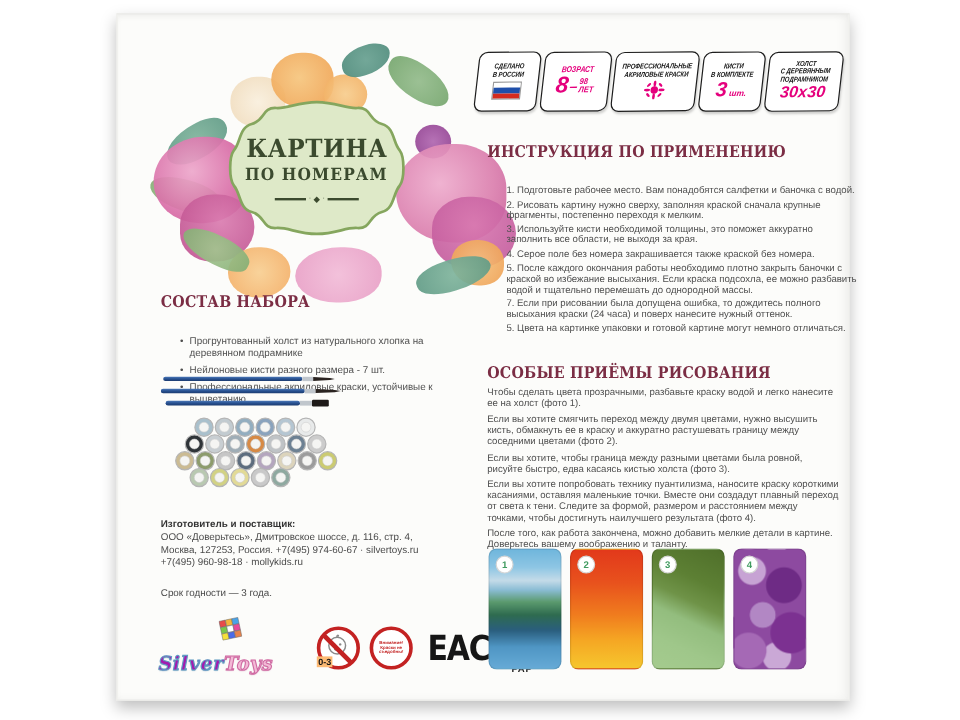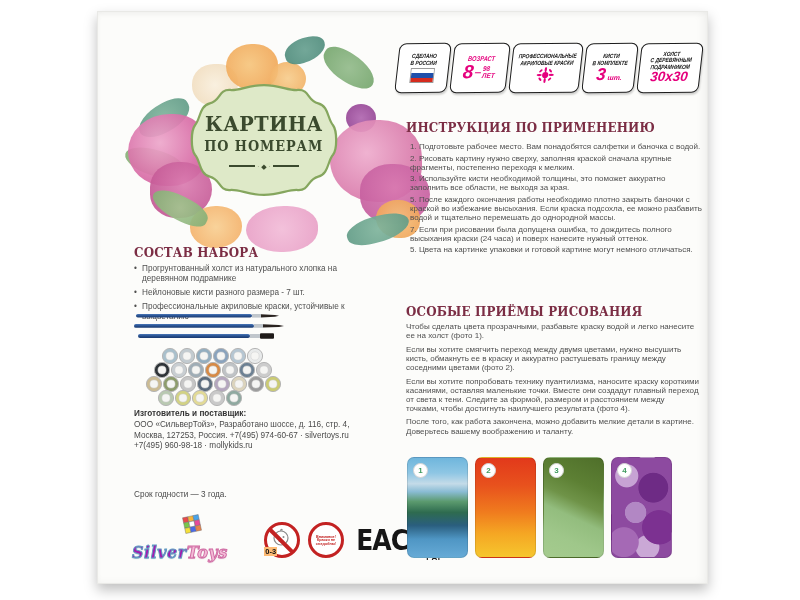--- a/index.html
+++ b/index.html
@@ -35,24 +35,24 @@
   .cartouche-text{left:85px;top:68px;width:162px;height:120px;display:flex;flex-direction:column;align-items:center;justify-content:center;}
   .title1{font-family:"DejaVu Serif",serif;font-weight:bold;font-size:21px;color:#3b4a2e;letter-spacing:.5px;transform:scaleX(.92);}
   .title2{font-family:"DejaVu Serif",serif;font-weight:bold;font-size:14px;color:#3b4a2e;letter-spacing:1px;margin-top:2px;transform:scaleX(.92);}
   .divider{display:flex;align-items:center;gap:2px;margin-top:9px;color:#3b4a2e;}
   .divider .ln{width:26px;height:1.5px;background:#3b4a2e;}
   .divider .dm{font-size:7px;line-height:1;}
   .divider .dt{font-size:6px;line-height:1;}
 
   
   .kit-h{left:36px;top:232px;}
-  .kit-list{left:36px;top:252px;width:248px;margin:0;padding:0;list-style:none;}
+  .kit-list{left:36px;top:252px;width:248px;margin:16px;padding:0;list-style:none;}
   .kit-list li{font-size:8.2px;color:#4f4f4f;line-height:1.22;margin-bottom:4px;padding-left:8px;position:relative;}
   .kit-list li::before{content:"•";position:absolute;left:0;top:0;color:#4f4f4f;}
-  .mfg{left:36px;top:397px;width:260px;font-size:8.2px;color:#4a4a4a;line-height:1.32;}
+  .mfg{left:36px;top:420px;width:260px;font-size:8.2px;color:#4a4a4a;line-height:1.32;}
   .mfg .lbl{font-weight:bold;color:#333;}
   .cert{left:36px;top:446px;width:260px;font-size:8.2px;color:#4a4a4a;line-height:1.32;}
   .store{left:36px;top:478px;width:260px;font-size:8.2px;color:#4a4a4a;line-height:1.32;}
 
   
   .logos{left:34px;top:499px;width:320px;height:58px;display:flex;align-items:center;}
   .stlogo{position:relative;width:96px;height:52px;margin-right:40px;}
   .stlogo .cube{position:absolute;left:50px;top:0;}
   .stlogo .wordmark{position:absolute;left:0;bottom:4px;white-space:nowrap;font-family:"DejaVu Serif",serif;font-weight:bold;font-style:italic;font-size:16px;letter-spacing:.5px;}
   .w-silver{color:#a21caf;-webkit-text-stroke:.9px #5f9cc2;text-shadow:0 1px 1px rgba(60,110,150,.4);}
@@ -62,21 +62,21 @@
   .circ .age-tag{position:absolute;left:-3px;bottom:-1px;background:#fdba74;font-size:7.5px;font-weight:bold;color:#111;padding:0 1px;}
   .circ .warn-txt{position:absolute;left:0;top:0;width:100%;height:100%;display:flex;flex-direction:column;align-items:center;justify-content:center;color:#c32222;font-weight:bold;font-size:6px;line-height:1.05;transform:scale(.62);text-align:center;}
   .eac{font-family:"DejaVu Sans",sans-serif;font-weight:900;font-size:25px;color:#161616;letter-spacing:-1px;transform:scaleY(1.15);margin:0 10px 0 4px;flex:none;}
   .recycle{position:relative;width:34px;height:44px;text-align:center;flex:none;}
   .recycle .sym{font-size:26px;line-height:1;color:#2f8f2f;font-family:"DejaVu Sans",sans-serif;}
   .recycle .rnum{position:absolute;top:10px;left:0;width:100%;text-align:center;font-size:8.5px;font-weight:bold;color:#1b1b1b;}
   .recycle .rcode{position:absolute;bottom:0;left:0;width:100%;text-align:center;font-size:8px;font-weight:bold;color:#1b1b1b;letter-spacing:.5px;}
 
   
   .instr-h{left:308px;top:107px;}
-  .instr-list{left:308px;top:126px;width:293px;max-height:163px;overflow:hidden;margin:4px;padding:0;list-style:none;}
+  .instr-list{left:308px;top:126px;width:293px;max-height:163px;overflow:hidden;margin:16px;padding:0;list-style:none;}
   .instr-list li{font-size:8px;color:#4f4f4f;line-height:1.13;margin-bottom:2.6px;}
   .tech-h{left:308px;top:291px;}
   .tech-list{left:308px;top:310px;width:293px;}
   .tech-list p{font-size:8px;color:#4f4f4f;line-height:1.14;margin:0 0 4.5px 0;}
 
   
   .photos{left:309px;top:445px;display:flex;gap:7px;}
   .photo{position:relative;width:61px;height:101px;border-radius:7px;border:1px solid rgba(0,0,0,.1);box-sizing:border-box;}
   .photo .chip{position:absolute;left:5px;top:5px;width:13px;height:13px;border-radius:50%;background:#fff;border:1px solid #d5d5d5;display:flex;align-items:center;justify-content:center;font-size:8px;font-weight:bold;color:#3f9b5f;}
   .ph1{background:linear-gradient(180deg,#6fb6dc 0%,#8ec6e4 15%,#c4dbe8 26%,#8abcd4 34%,#5b9a6e 44%,#2e6b4f 55%,#2a5e7e 68%,#4f96c4 82%,#66aad6 100%);}
@@ -260,21 +260,21 @@
       <circle cx="30" cy="52" r="4.1"></circle>
         <circle cx="47" cy="52" r="4.1"></circle>
         <circle cx="64" cy="52" r="4.1"></circle>
         <circle cx="81" cy="52" r="4.1"></circle>
         <circle cx="98" cy="52" r="4.1"></circle>
     </g>
   </svg>
 
   <div class="abs mfg">
     <div class="lbl">Изготовитель и поставщик:</div>
-    <div>ООО «СильверТойз», Разработано шоссе, д. 116, стр. 4,</div>
+    <div>ООО «Доверьтесь», Дмитровское шоссе, д. 116, стр. 4,</div>
     <div>Москва, 127253, Россия. +7(495) 974-60-67 · silvertoys.ru</div>
     <div>+7(495) 960-98-18 · mollykids.ru</div>
   </div>
   <div class="abs store">
     <div>Срок годности — 3 года.</div>
   </div>
 
   <div class="abs logos">
     <div class="stlogo">
       <svg class="cube" width="20" height="20" viewBox="0 0 20 20">
@@ -320,29 +320,31 @@
       <div class="rnum">20</div>
       <div class="rcode">PAP</div>
     </div>
   </div>
 
   <div class="abs sec-h instr-h">ИНСТРУКЦИЯ ПО ПРИМЕНЕНИЮ</div>
   <ol class="abs instr-list">
     <li>1. Подготовьте рабочее место. Вам понадобятся салфетки и баночка с водой.</li>
     <li>2. Рисовать картину нужно сверху, заполняя краской сначала крупные фрагменты, постепенно переходя к мелким.</li>
     <li>3. Используйте кисти необходимой толщины, это поможет аккуратно заполнить все области, не выходя за края.</li>
+    <li>4. Серое поле без номера закрашивается также краской без номера.</li>
     <li>5. После каждого окончания работы необходимо плотно закрыть баночки с краской во избежание высыхания. Если краска подсохла, ее можно разбавить водой и тщательно перемешать до однородной массы.</li>
     <li>7. Если при рисовании была допущена ошибка, то дождитесь полного высыхания краски (24 часа) и поверх нанесите нужный оттенок.</li>
     <li>5. Цвета на картинке упаковки и готовой картине могут немного отличаться.</li>
   </ol>
 
   <div class="abs sec-h tech-h">ОСОБЫЕ ПРИЁМЫ РИСОВАНИЯ</div>
   <div class="abs tech-list">
     <p>Чтобы сделать цвета прозрачными, разбавьте краску водой и легко нанесите ее на холст (фото 1).</p>
     <p>Если вы хотите смягчить переход между двумя цветами, нужно высушить кисть, обмакнуть ее в краску и аккуратно растушевать границу между соседними цветами (фото 2).</p>
+    <p>Если вы хотите, чтобы граница между разными цветами была ровной, рисуйте быстро, едва касаясь кистью холста (фото 3).</p>
     <p>Если вы хотите попробовать технику пуантилизма, наносите краску короткими касаниями, оставляя маленькие точки. Вместе они создадут плавный переход от света к тени. Следите за формой, размером и расстоянием между точками, чтобы достигнуть наилучшего результата (фото 4).</p>
     <p>После того, как работа закончена, можно добавить мелкие детали в картине. Доверьтесь вашему воображению и таланту.</p>
   </div>
 
   <div class="abs photos">
     <div class="photo ph1">
       <span class="chip">1</span>
     </div>
     <div class="photo ph2">
       <span class="chip">2</span>

